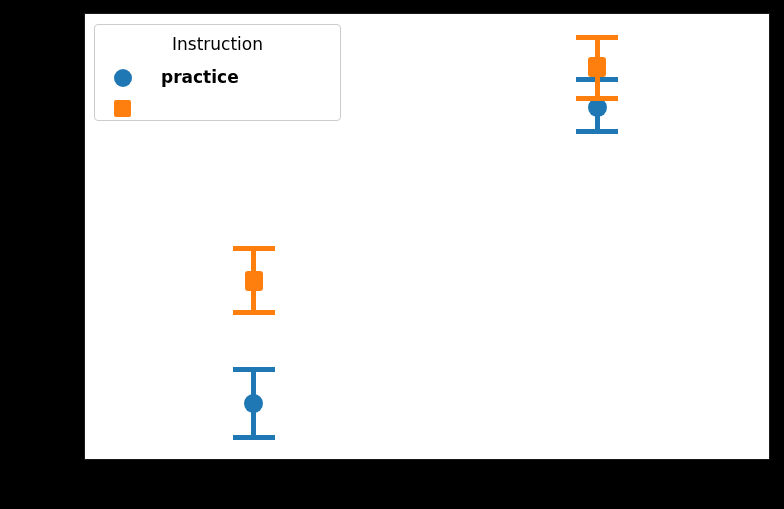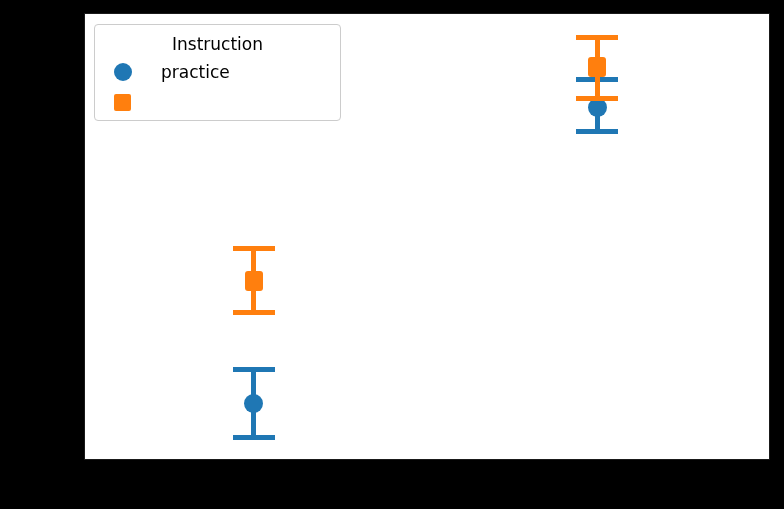--- a/index.html
+++ b/index.html
@@ -39,23 +39,24 @@
   }
   .legend-title {
     font-size: 17px;
     text-align: center;
     height: 26px;
     line-height: 26px;
     margin-left: -9px; 
   }
   .legend-row {
     display: flex;
-    align-items: center;
+    align-items: flex-end;
     height: 30px;
     font-size: 17px;
+    font-weight: bold;
   }
   .legend-marker {
     flex: 0 0 auto;
     display: inline-block;
   }
   .legend-marker.circle {
     width: 18px;
     height: 18px;
     border-radius: 50%;
   }

